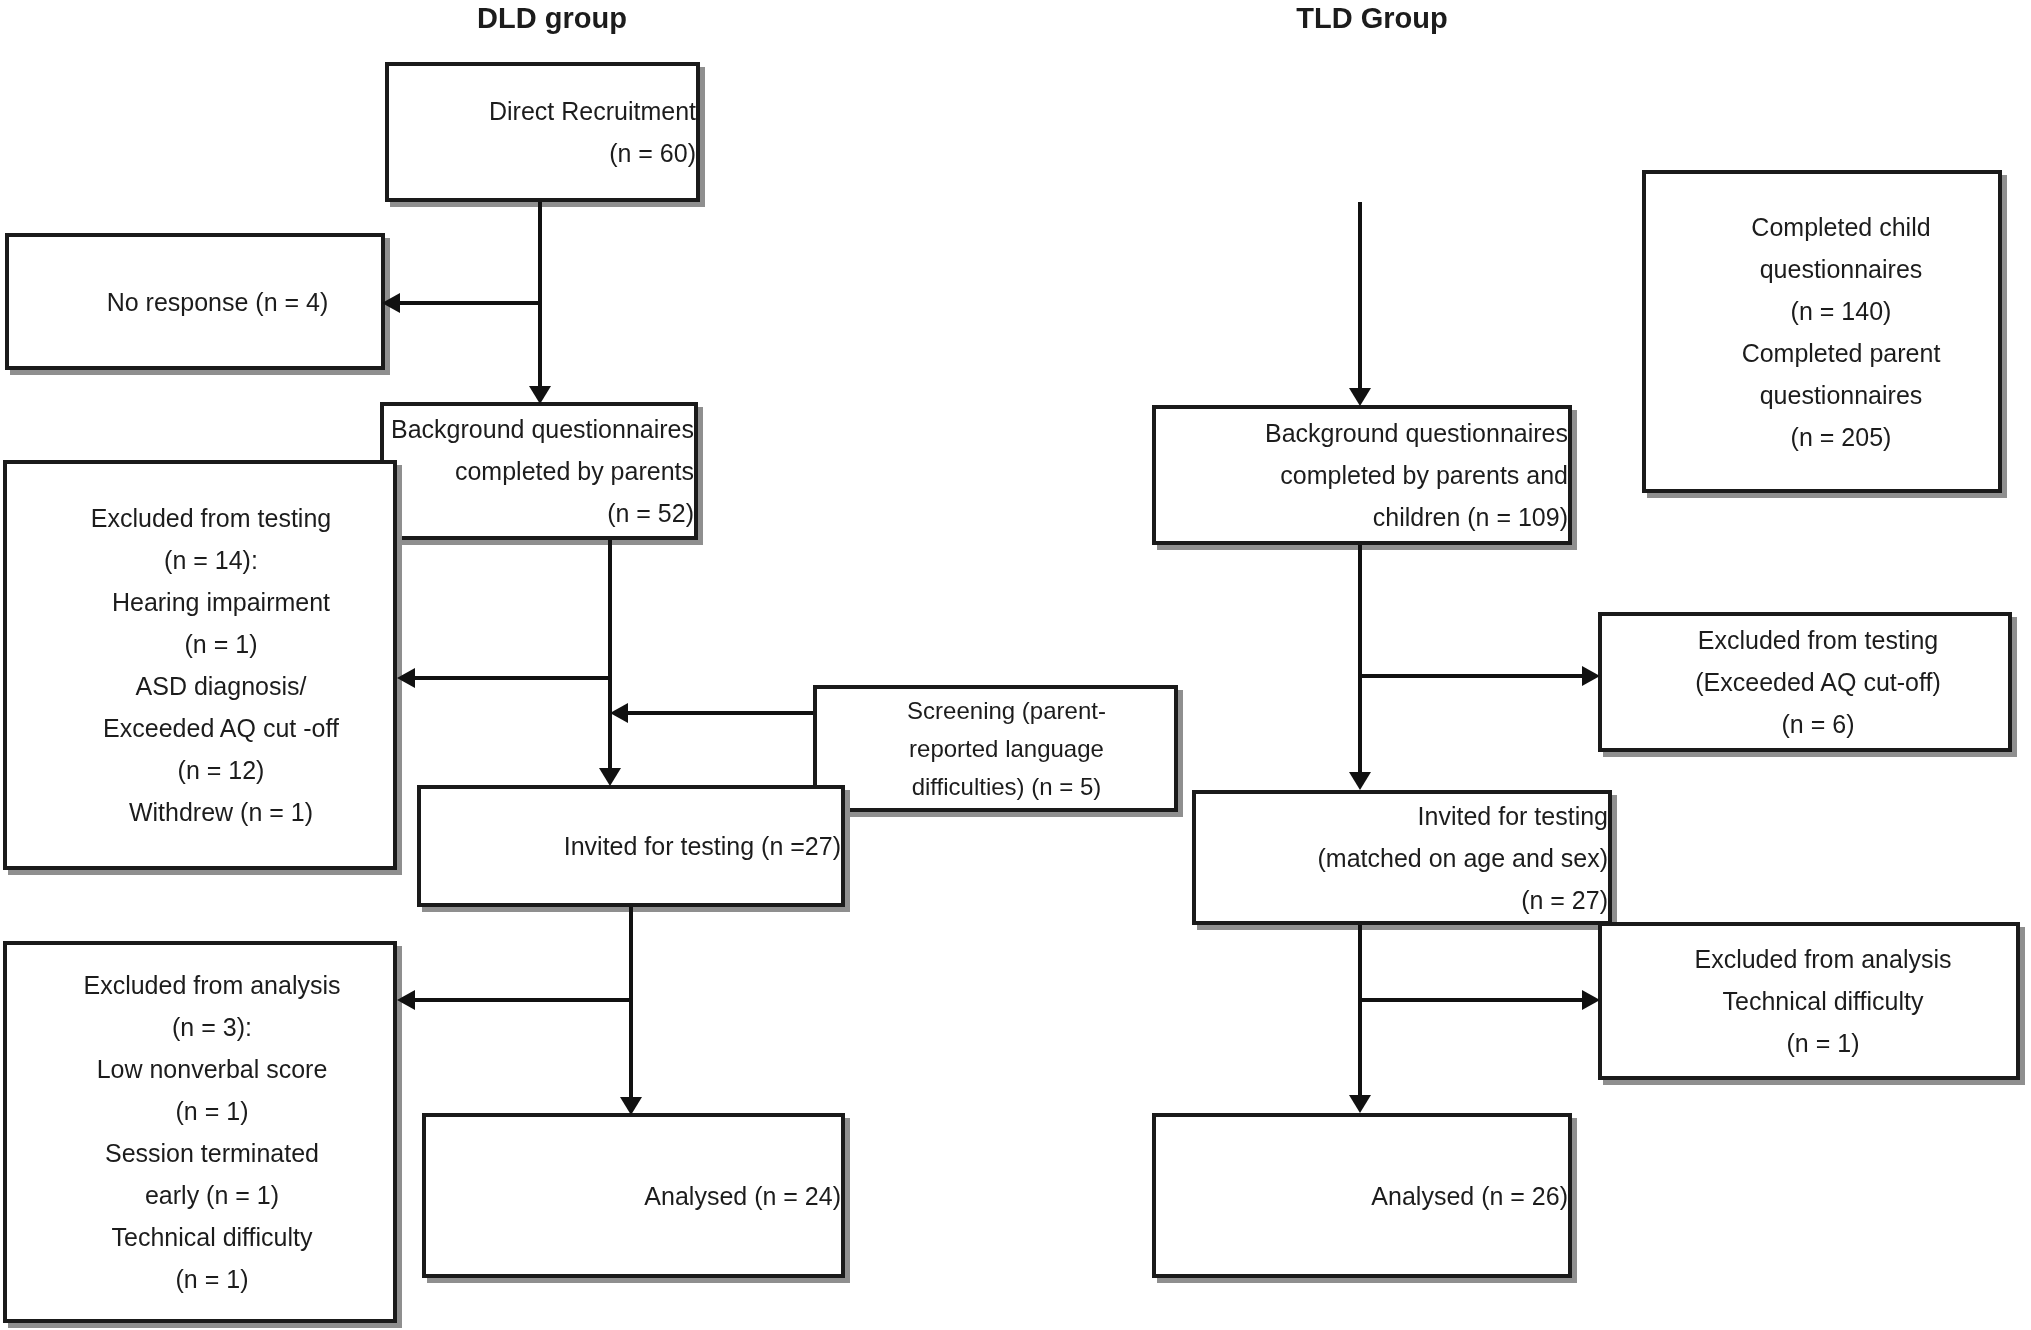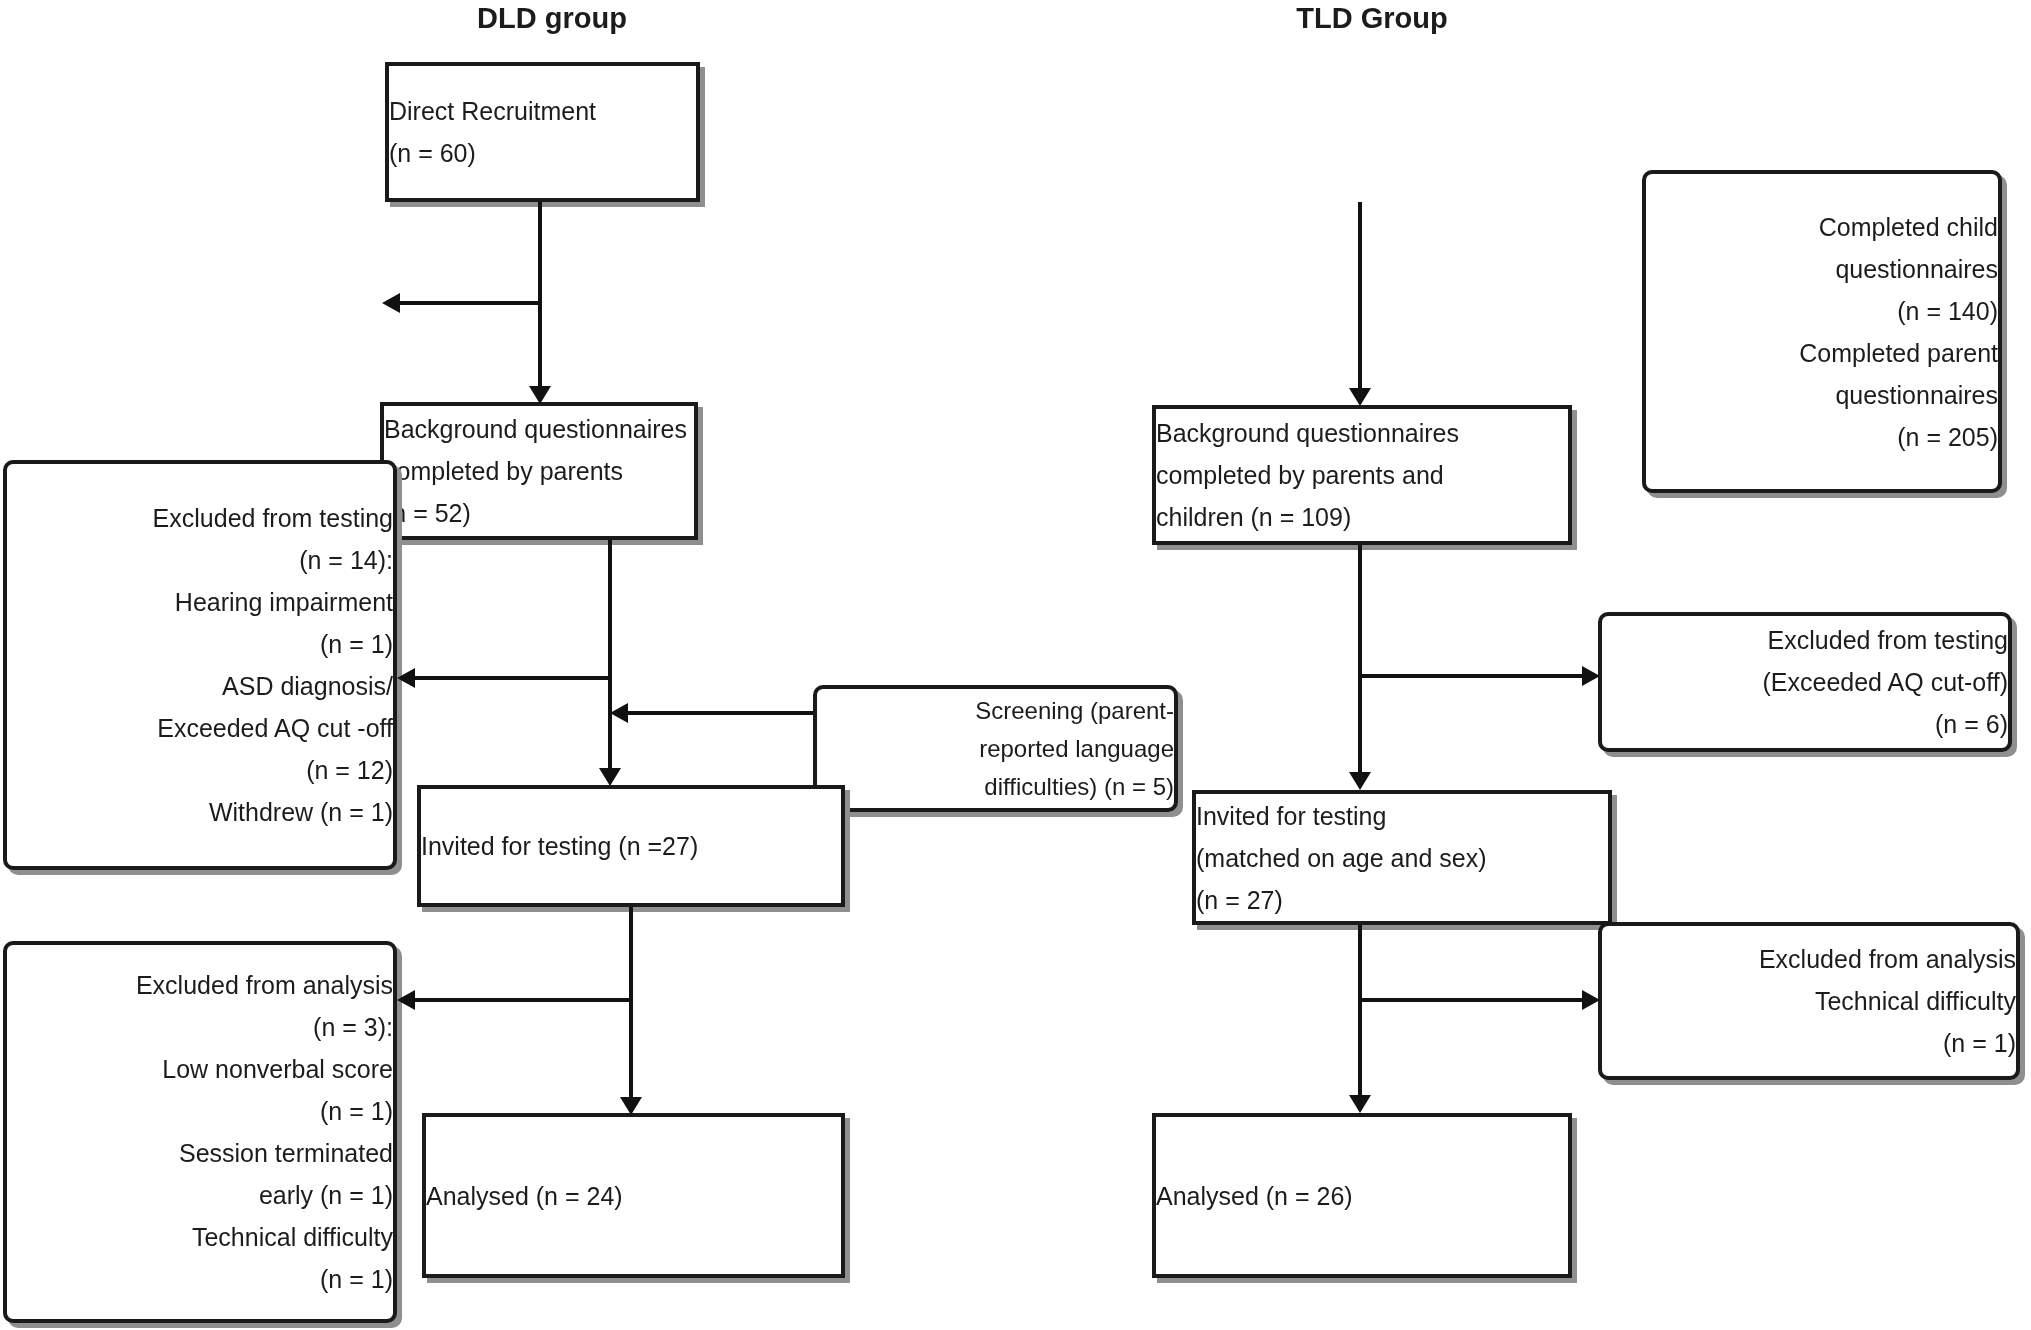--- a/index.html
+++ b/index.html
@@ -27,22 +27,22 @@
   }
   .box{
     position:absolute;
     background:var(--bg);
     border:4px solid var(--border);
     box-shadow:5px 5px 0 var(--shadow);
     box-sizing:border-box;
     display:flex;flex-direction:column;justify-content:center;
     font-size:25px;line-height:42px;
   }
-  .box.center{align-items:flex-start;text-align:center;}
-  .box.left{align-items:flex-end;text-align:left;border-radius:10px;}
+  .box.center{align-items:flex-end;text-align:center;}
+  .box.left{align-items:center;text-align:left;}
   .box .ln{white-space:pre;}
   .box .ind{padding-left:20px;}
   .box.small{font-size:24px;line-height:38px;margin-top:40px;}
   .vline,.hline{position:absolute;background:var(--arrow);}
   .vline{width:4px;}
   .hline{height:4px;}
   .arr{position:absolute;width:0;height:0;}
   .arr.down{border-left:11px solid transparent;border-right:11px solid transparent;border-top:18px solid var(--arrow);}
   .arr.leftp{border-top:10px solid transparent;border-bottom:10px solid transparent;border-right:18px solid var(--arrow);}
   .arr.rightp{border-top:10px solid transparent;border-bottom:10px solid transparent;border-left:18px solid var(--arrow);}
@@ -53,20 +53,23 @@
 <div class="stage">
 
   <div class="hdr" style="left:392px;top:2px;">DLD group</div>
   <div class="hdr" style="left:1212px;top:2px;">TLD Group</div>
 
   <div class="box center" style="left:385px;top:62px;width:315px;height:140px;">
     <div class="ln">Direct Recruitment</div>
     <div class="ln">(n = 60)</div>
   </div>
 
+  <div class="box left" style="left:5px;top:233px;width:380px;height:137px;padding-left:45px;">
+    <div class="ln">No response (n = 4)</div>
+  </div>
 
   <div class="box center" style="left:380px;top:402px;width:318px;height:138px;">
     <div class="ln">Background questionnaires</div>
     <div class="ln">completed by parents</div>
     <div class="ln">(n = 52)</div>
   </div>
 
   <div class="box left" style="left:3px;top:460px;width:394px;height:410px;padding-left:22px;">
     <div class="ln">Excluded from testing</div>
     <div class="ln">(n = 14):</div>

